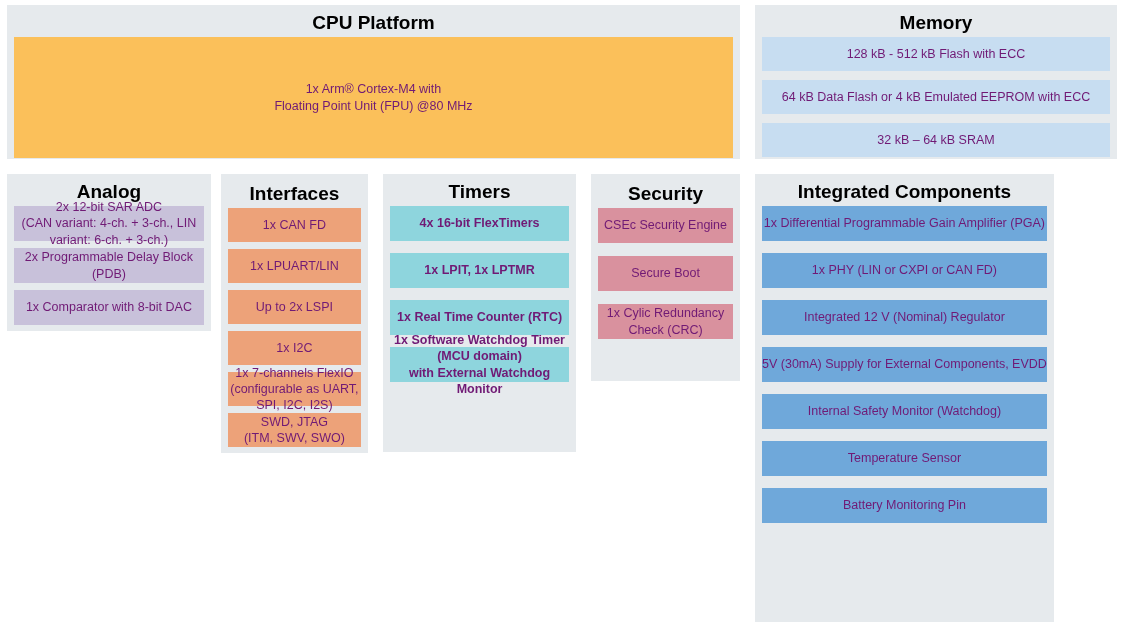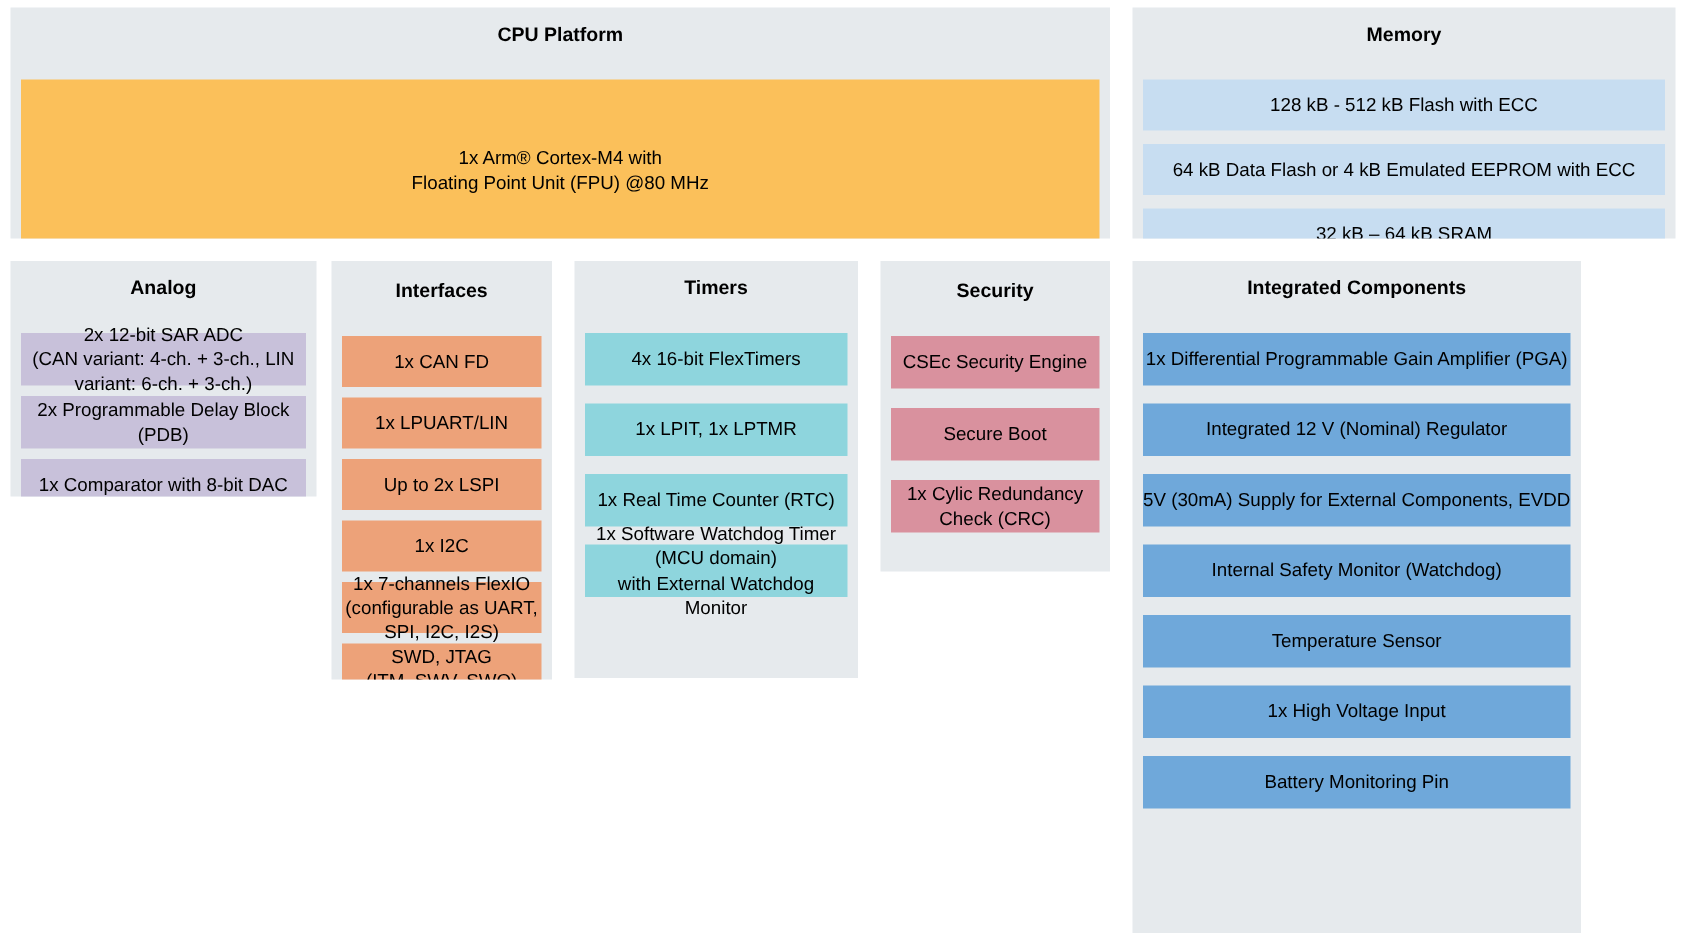--- a/index.html
+++ b/index.html
@@ -18,63 +18,63 @@
     font-family: "Liberation Sans", sans-serif;
     color: #000000;
   }
   .panel {
     background: #e6eaed;
     box-sizing: border-box;
     padding: 0 7px;
     overflow: hidden;
   }
   .panel-title {
-    font-size: 13px;
+    font-size: 19px;
     font-weight: bold;
     text-align: center;
-    padding: 8px 0 21px 0;
+    padding: 8px 0 5px 0;
     line-height: 19px;
   }
   .pad-title .panel-title { padding-top: 10px; }
   .blocks {
     display: flex;
     flex-direction: column;
     gap: var(--gap, 8px);
   }
   .block {
     flex: none;
     height: var(--block-h, 35px);
     display: flex;
     align-items: center;
     justify-content: center;
     text-align: center;
     font-size: 12.5px;
     line-height: 1.3;
     white-space: pre-line;
-    color: #000000;
+    color: #701a75;
   }
   
   .panel-cpu     { grid-column: 1 / 3; grid-row: 1; }
   .panel-memory  { grid-column: 3;     grid-row: 1; }
   .col           { display: flex; }
   .col-left      { grid-column: 1; grid-row: 2; gap: 10px; }
   .col-mid       { grid-column: 2; grid-row: 2; gap: 15px; }
   .col-right     { grid-column: 3; grid-row: 2; }
   .panel-analog      { height: 157px; --gap: 7px;  --block-h: 35px; }
   .panel-interfaces  { height: 279px; --gap: 7px;  --block-h: 34px; }
   .panel-timers      { height: 278px; --gap: 12px; --block-h: 35px; }
   .panel-security    { height: 207px; --gap: 13px; --block-h: 35px; }
   .panel-integrated  { height: 510px; --gap: 12px; --block-h: 35px; }
   .panel-cpu         { --block-h: 121px; }
   .panel-memory      { --gap: 9px; --block-h: 34px; }
   
   .panel-cpu        .block { background: #fbc05a; }
   .panel-memory     .block { background: #c7ddf1; }
   .panel-analog     .block { background: #c8c1da; text-align: center; }
-  .panel-timers     .block { background: #8ed5dd; }
+  .panel-timers     .block { background: #8ed5dd; font-weight: bold; }
   .panel-interfaces .block { background: #eda279; }
   .panel-security   .block { background: #d9919e; }
   .panel-integrated .block { background: #6fa8da; }
 </style>
 </head>
 <body>
 
 <div class="page">
 
   <div class="panel panel-cpu">
@@ -140,23 +140,23 @@
         <div class="block">1x Cylic Redundancy Check (CRC)</div>
       </div>
     </div>
   </div>
 
   <div class="col col-right">
     <div class="panel panel-integrated">
       <div class="panel-title">Integrated Components</div>
       <div class="blocks">
         <div class="block">1x Differential Programmable Gain Amplifier (PGA)</div>
+        <div class="block">1x PHY (LIN or CXPI or CAN FD)</div>
         <div class="block">Integrated 12 V (Nominal) Regulator</div>
         <div class="block">5V (30mA) Supply for External Components, EVDD</div>
         <div class="block">Internal Safety Monitor (Watchdog)</div>
         <div class="block">Temperature Sensor</div>
-        <div class="block">1x High Voltage Input</div>
         <div class="block">Battery Monitoring Pin</div>
       </div>
     </div>
   </div>
 
 </div>
 
 </body></html>

